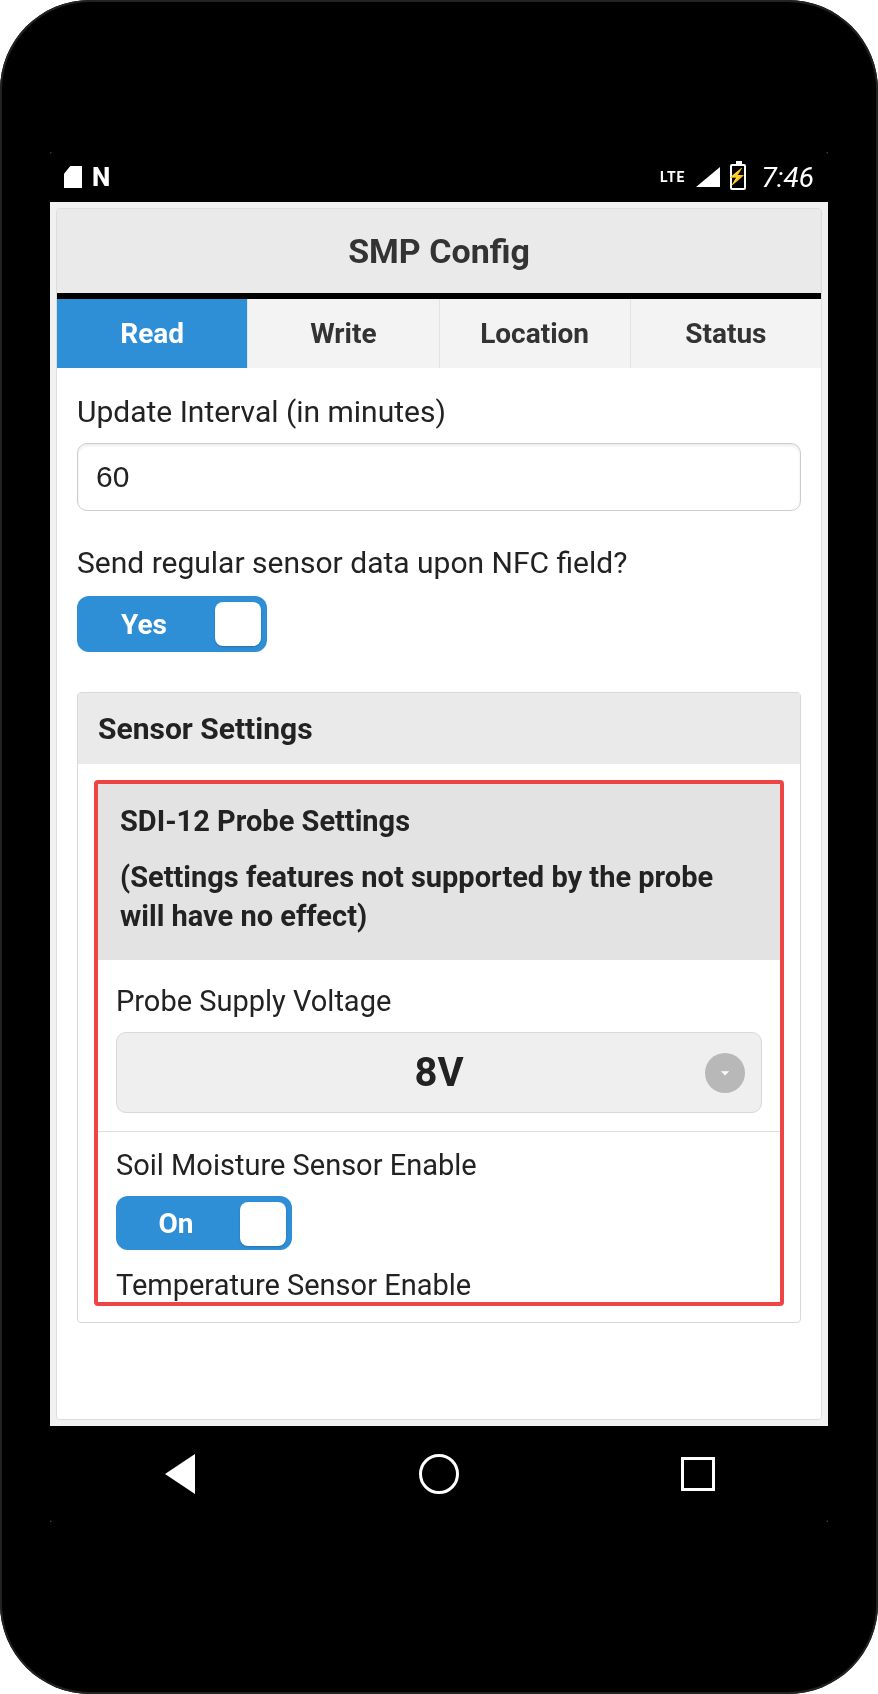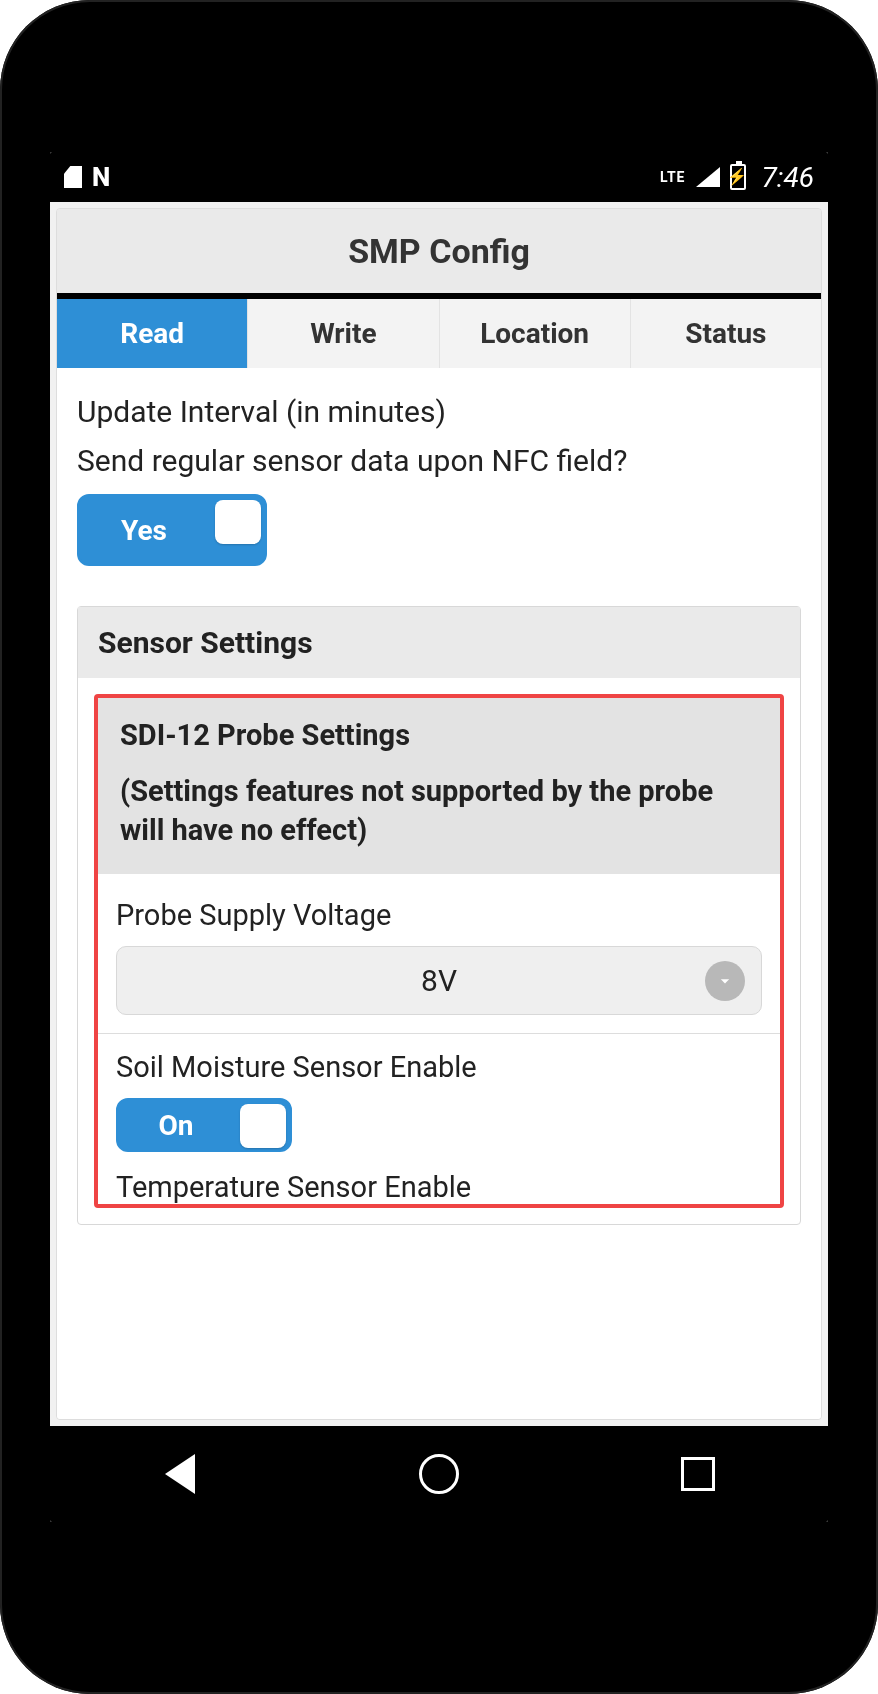--- a/index.html
+++ b/index.html
@@ -152,21 +152,21 @@
   .question {
     font-size:30px;
     margin-bottom:16px;
   }
   .toggle {
     display:inline-flex;
     align-items:center;
     background:#2E8FD6;
     border:2px solid #2E8FD6;
     border-radius:12px;
-    height:72px;
+    height:56px;
     min-width:190px;
     position:relative;
     cursor:pointer;
     padding-right:56px;
   }
   .toggle-label {
     flex:1;
     text-align:center;
     color:#fff;
     font-weight:700;
@@ -234,22 +234,22 @@
     border-radius:10px;
     padding:16px 20px;
     display:flex;
     align-items:center;
     justify-content:center;
     position:relative;
     cursor:pointer;
     margin-bottom:18px;
   }
   .select-value {
-    font-size:30px;
-    font-weight:400;
+    font-size:40px;
+    font-weight:700;
     color:#222;
   }
   .chevron-circle {
     position:absolute;
     right:16px;
     width:40px;
     height:40px;
     border-radius:50%;
     background:#b8b8b8;
     display:flex;
@@ -328,20 +328,21 @@
 
           <div class="tabs">
             <div class="tab active">Read</div>
             <div class="tab">Write</div>
             <div class="tab">Location</div>
             <div class="tab">Status</div>
           </div>
 
           <div class="content">
             <div class="field-label">Update Interval (in minutes)</div>
+            <input class="text-input" type="text" value="60" style="">
 
             <div class="question">Send regular sensor data upon NFC field?</div>
             <div class="toggle">
               <span class="toggle-label">Yes</span>
               <span class="toggle-knob"></span>
             </div>
 
             <div class="section">
               <div class="section-header">Sensor Settings</div>
               <div class="section-body">

